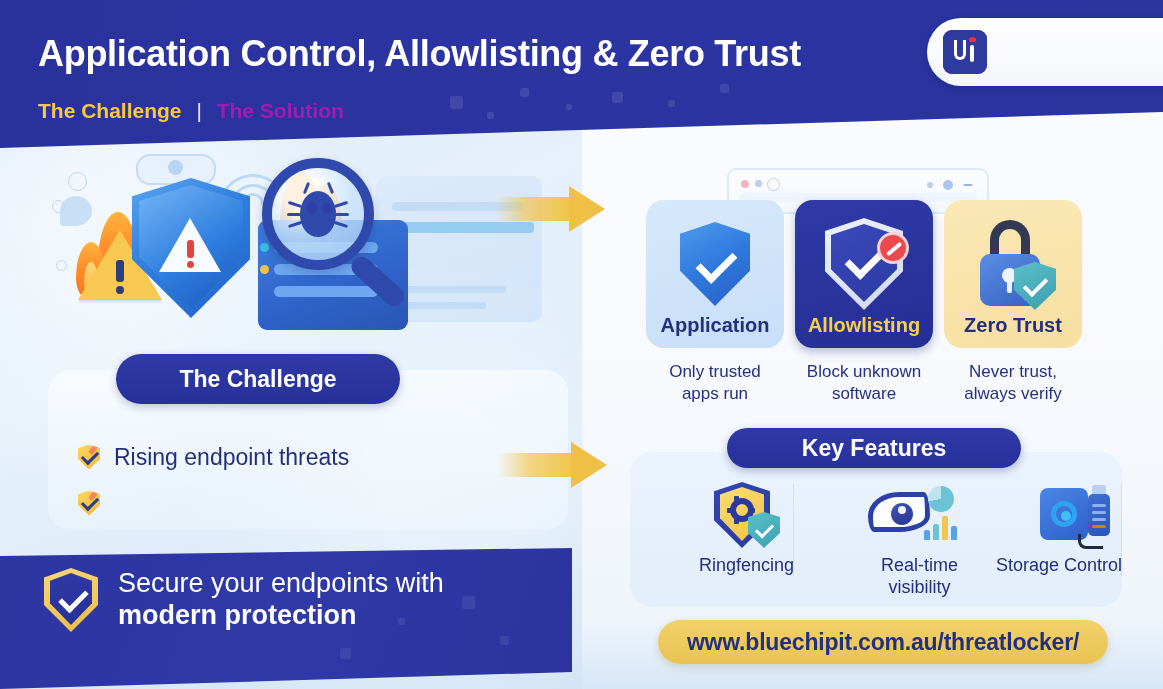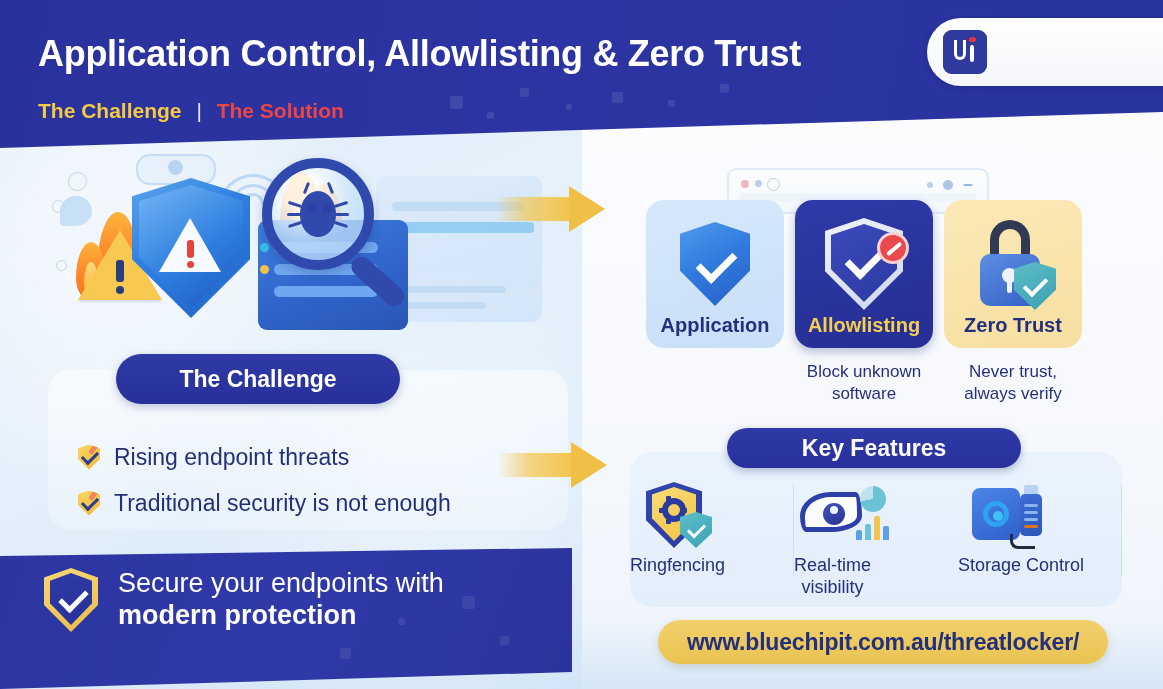--- a/index.html
+++ b/index.html
@@ -39,21 +39,21 @@
     clip-path:polygon(0 0, 100% 0, 100% 112px, 0 148px);
   }
   .header-specks span{position:absolute;background:rgba(255,255,255,.10);border-radius:2px;}
   .h-title{
     position:absolute;left:38px;top:33px;color:#ffffff;
     font-size:36px;font-weight:bold;letter-spacing:-.3px;white-space:nowrap;
   }
   .h-sub{position:absolute;left:38px;top:99px;white-space:nowrap;font-size:21px;font-weight:bold;}
   .h-sub .chal{color:#f6c945;}
   .h-sub .sep{color:#e8eaf6;margin:0 9px;font-weight:normal;}
-  .h-sub .sol{color:#ef4444;}
+  .h-sub .sol{color:#a21caf;}
 
   
   .logo-pill{
     position:absolute;left:927px;top:18px;width:252px;height:68px;
     background:linear-gradient(180deg,#ffffff 0%,#f4f6fb 100%);
     border-radius:34px 10px 10px 34px;
     box-shadow:0 2px 7px rgba(10,20,70,.25);
     display:flex;align-items:center;padding-left:16px;box-sizing:border-box;
   }
   .logo-mark{
@@ -264,21 +264,21 @@
     position:absolute;left:727px;top:428px;width:294px;height:40px;border-radius:24px;
     background:linear-gradient(180deg,#2f3aa8 0%,#27309a 100%);color:#fff;
     font-size:23px;font-weight:bold;display:flex;align-items:center;justify-content:center;
     box-shadow:0 3px 9px rgba(25,40,110,.3);z-index:4;
   }
   .kf-card{
     position:absolute;left:630px;top:452px;width:492px;height:155px;border-radius:22px;
     background:linear-gradient(180deg,#eaf3fd 0%,#e3eefb 100%);
   }
   .kf-items{position:absolute;left:630px;top:478px;width:492px;height:125px;display:flex;}
-  .kf{flex:1;position:relative;display:flex;flex-direction:column;align-items:flex-start;justify-content:flex-start;}
+  .kf{flex:1;position:relative;display:flex;flex-direction:column;align-items:flex-end;justify-content:flex-start;}
   .kf .sep{position:absolute;right:0;top:6px;width:1px;height:92px;background:#cfe0f3;}
   .kf .art{position:relative;width:96px;height:72px;}
   .kf .lbl{margin-top:4px;font-size:18px;line-height:22px;color:#22307d;text-align:center;}
 
   .rf-shield{position:absolute;left:16px;top:4px;width:56px;height:66px;
     background:linear-gradient(150deg,#3346b0,#2a3aa0);
     clip-path:polygon(50% 0,100% 14%,100% 58%,50% 100%,0 58%,0 14%);}
   .rf-shield-in{position:absolute;left:22px;top:9px;width:44px;height:54px;
     background:linear-gradient(150deg,#fbdc74,#f0c347);
     clip-path:polygon(50% 0,100% 14%,100% 58%,50% 100%,0 58%,0 14%);}
@@ -431,21 +431,20 @@
         <div class="bl-check"></div>
         <div class="bl-tip"></div>
       </div>
       <span class="txt">Rising endpoint threats</span>
     </div>
     <div class="bullet">
       <div class="bl-shield">
         <div class="bl-check"></div>
         <div class="bl-tip"></div>
       </div>
-      <span class="txt">Traditional security is not enough</span>
     </div>
   </div>
 
   <div class="banner">
     <div class="banner-specks">
       <span style="left:420px;top:28px;width:9px;height:9px;"></span>
       <span style="left:462px;top:48px;width:13px;height:13px;"></span>
       <span style="left:398px;top:70px;width:7px;height:7px;"></span>
       <span style="left:500px;top:88px;width:9px;height:9px;"></span>
       <span style="left:340px;top:100px;width:11px;height:11px;"></span>
@@ -480,20 +479,22 @@
 
   <div class="cards">
 
     <div class="card c1">
       <div class="box">
         <div class="sh1">
           <div class="ck"></div>
         </div>
         <div class="cap">Application</div>
       </div>
+      <div class="sub" style="white-space:pre-line;">Only trusted
+apps run</div>
     </div>
 
     <div class="card c2">
       <div class="box">
         <div class="sh2wrap">
           <div class="sh2">
             <div class="sh2in"></div>
             <div class="ck2"></div>
           </div>
           <div class="noent"></div>

